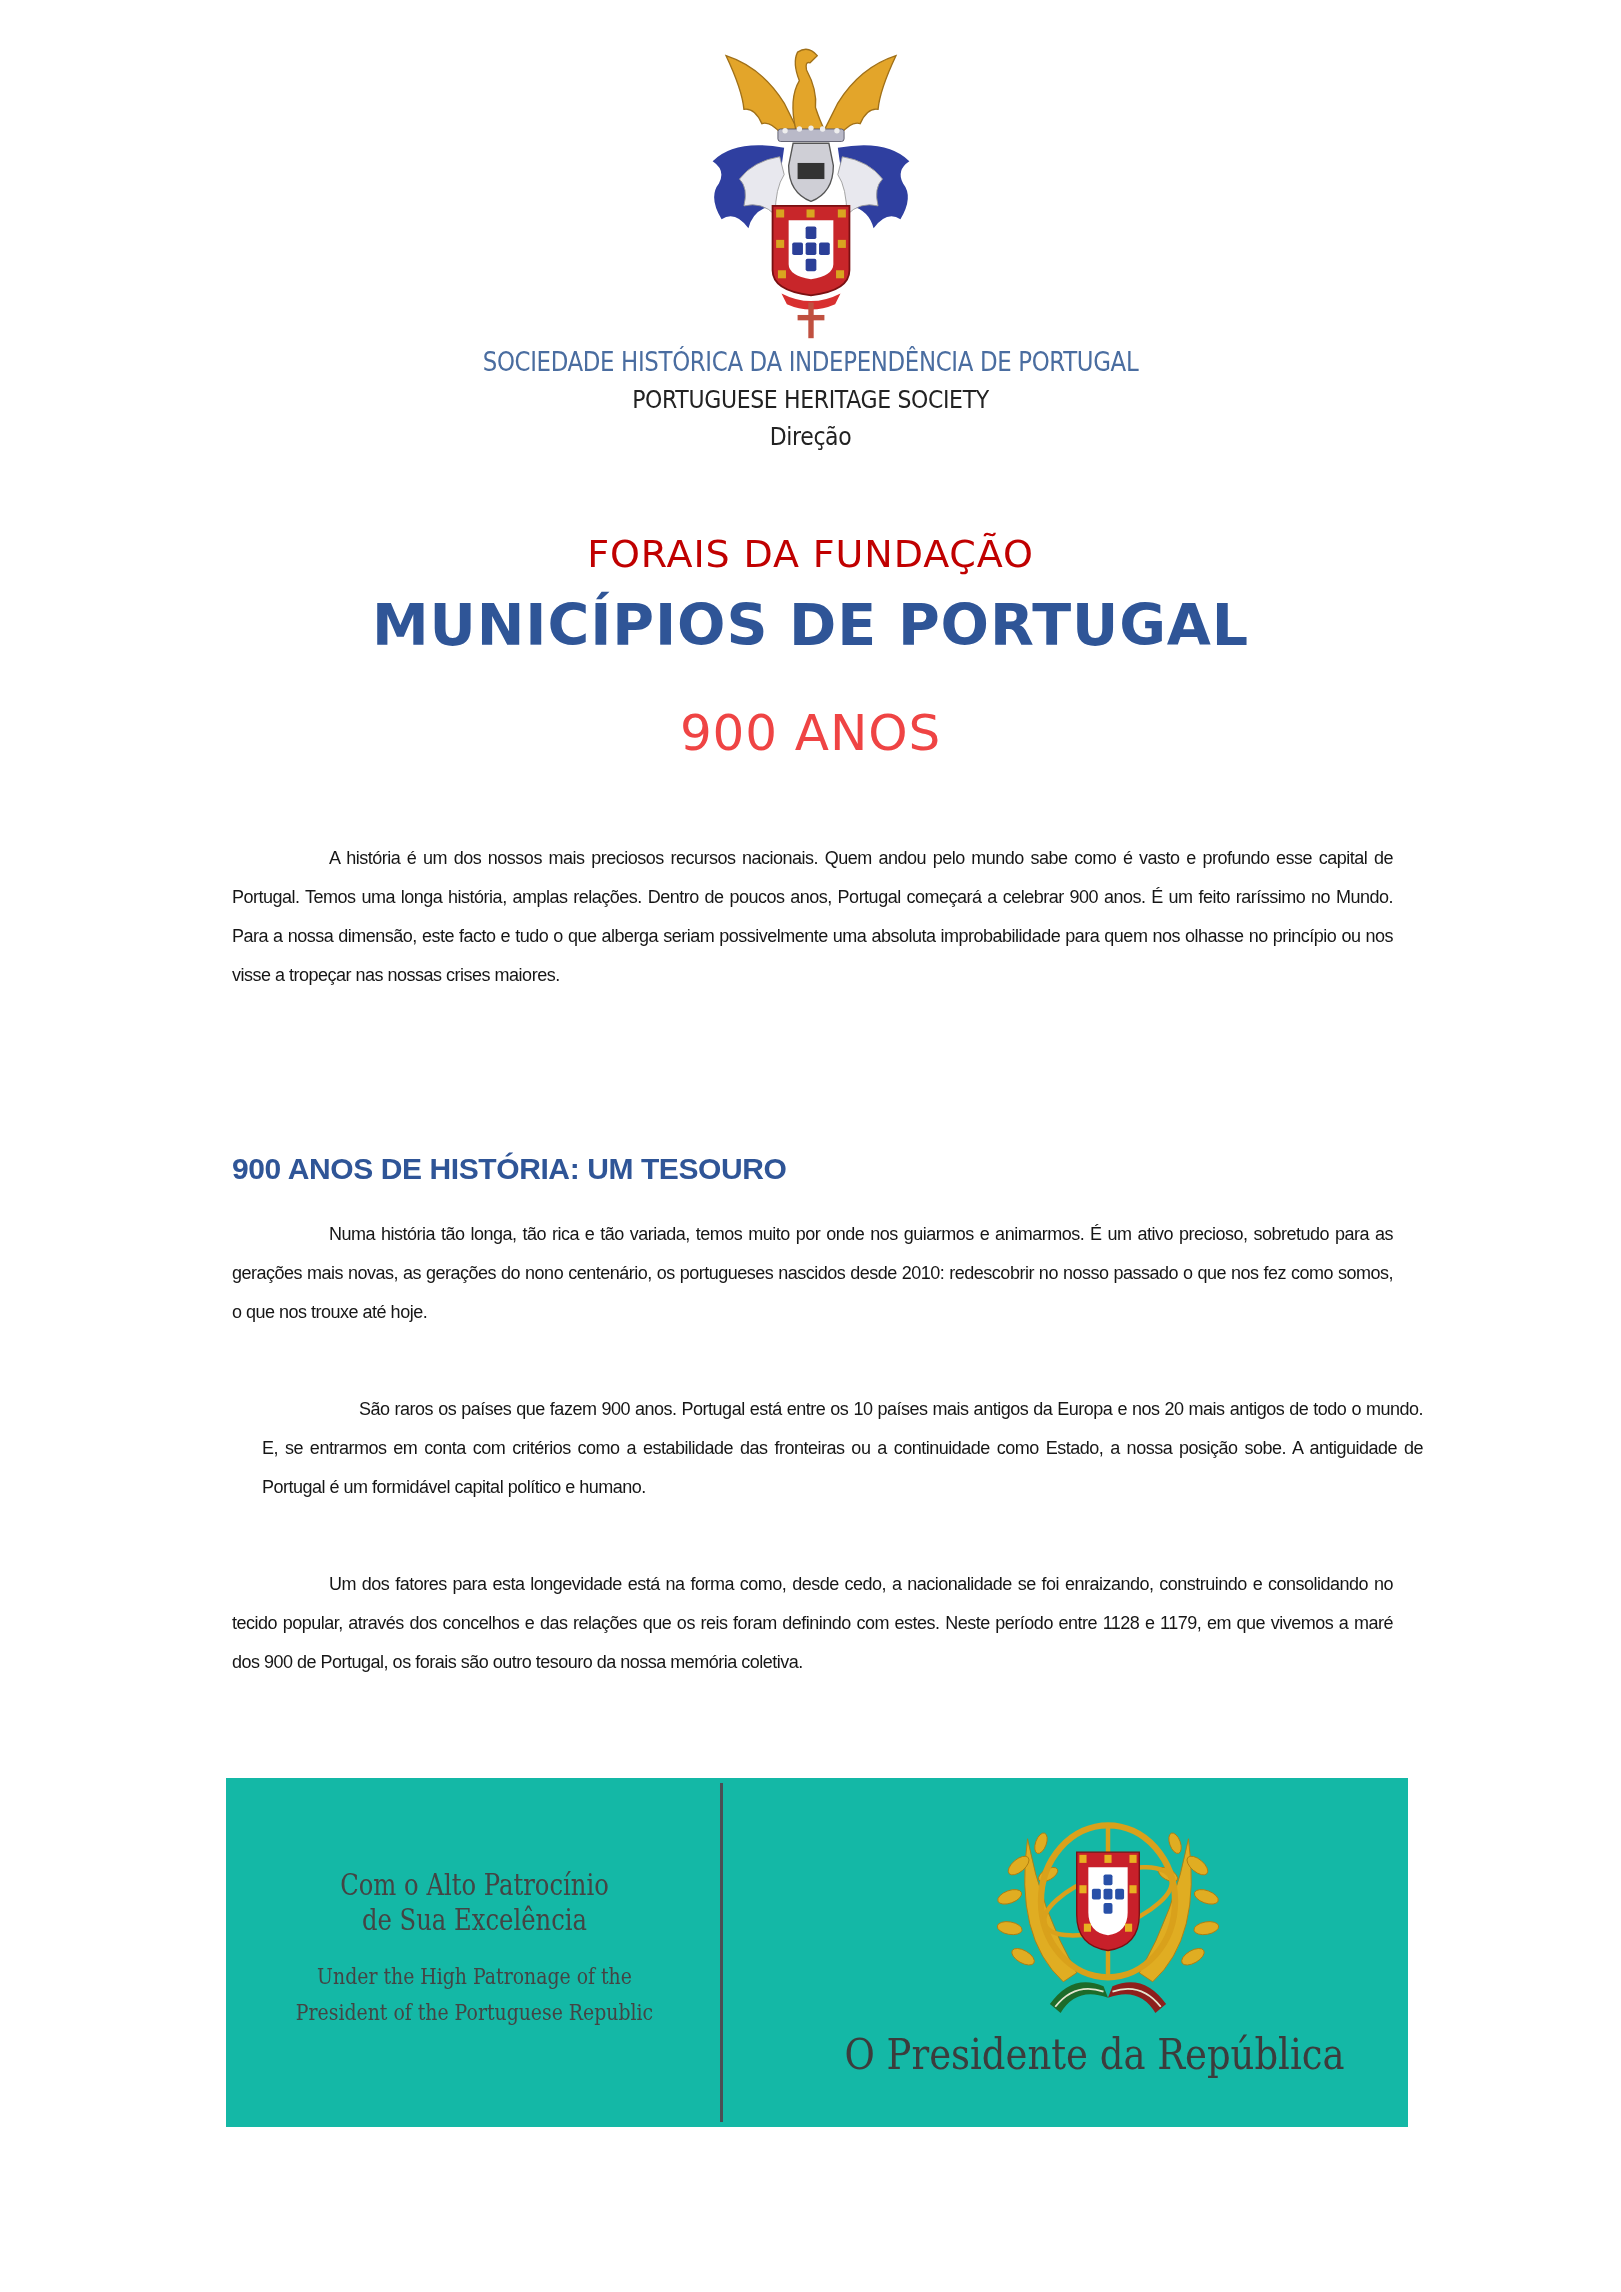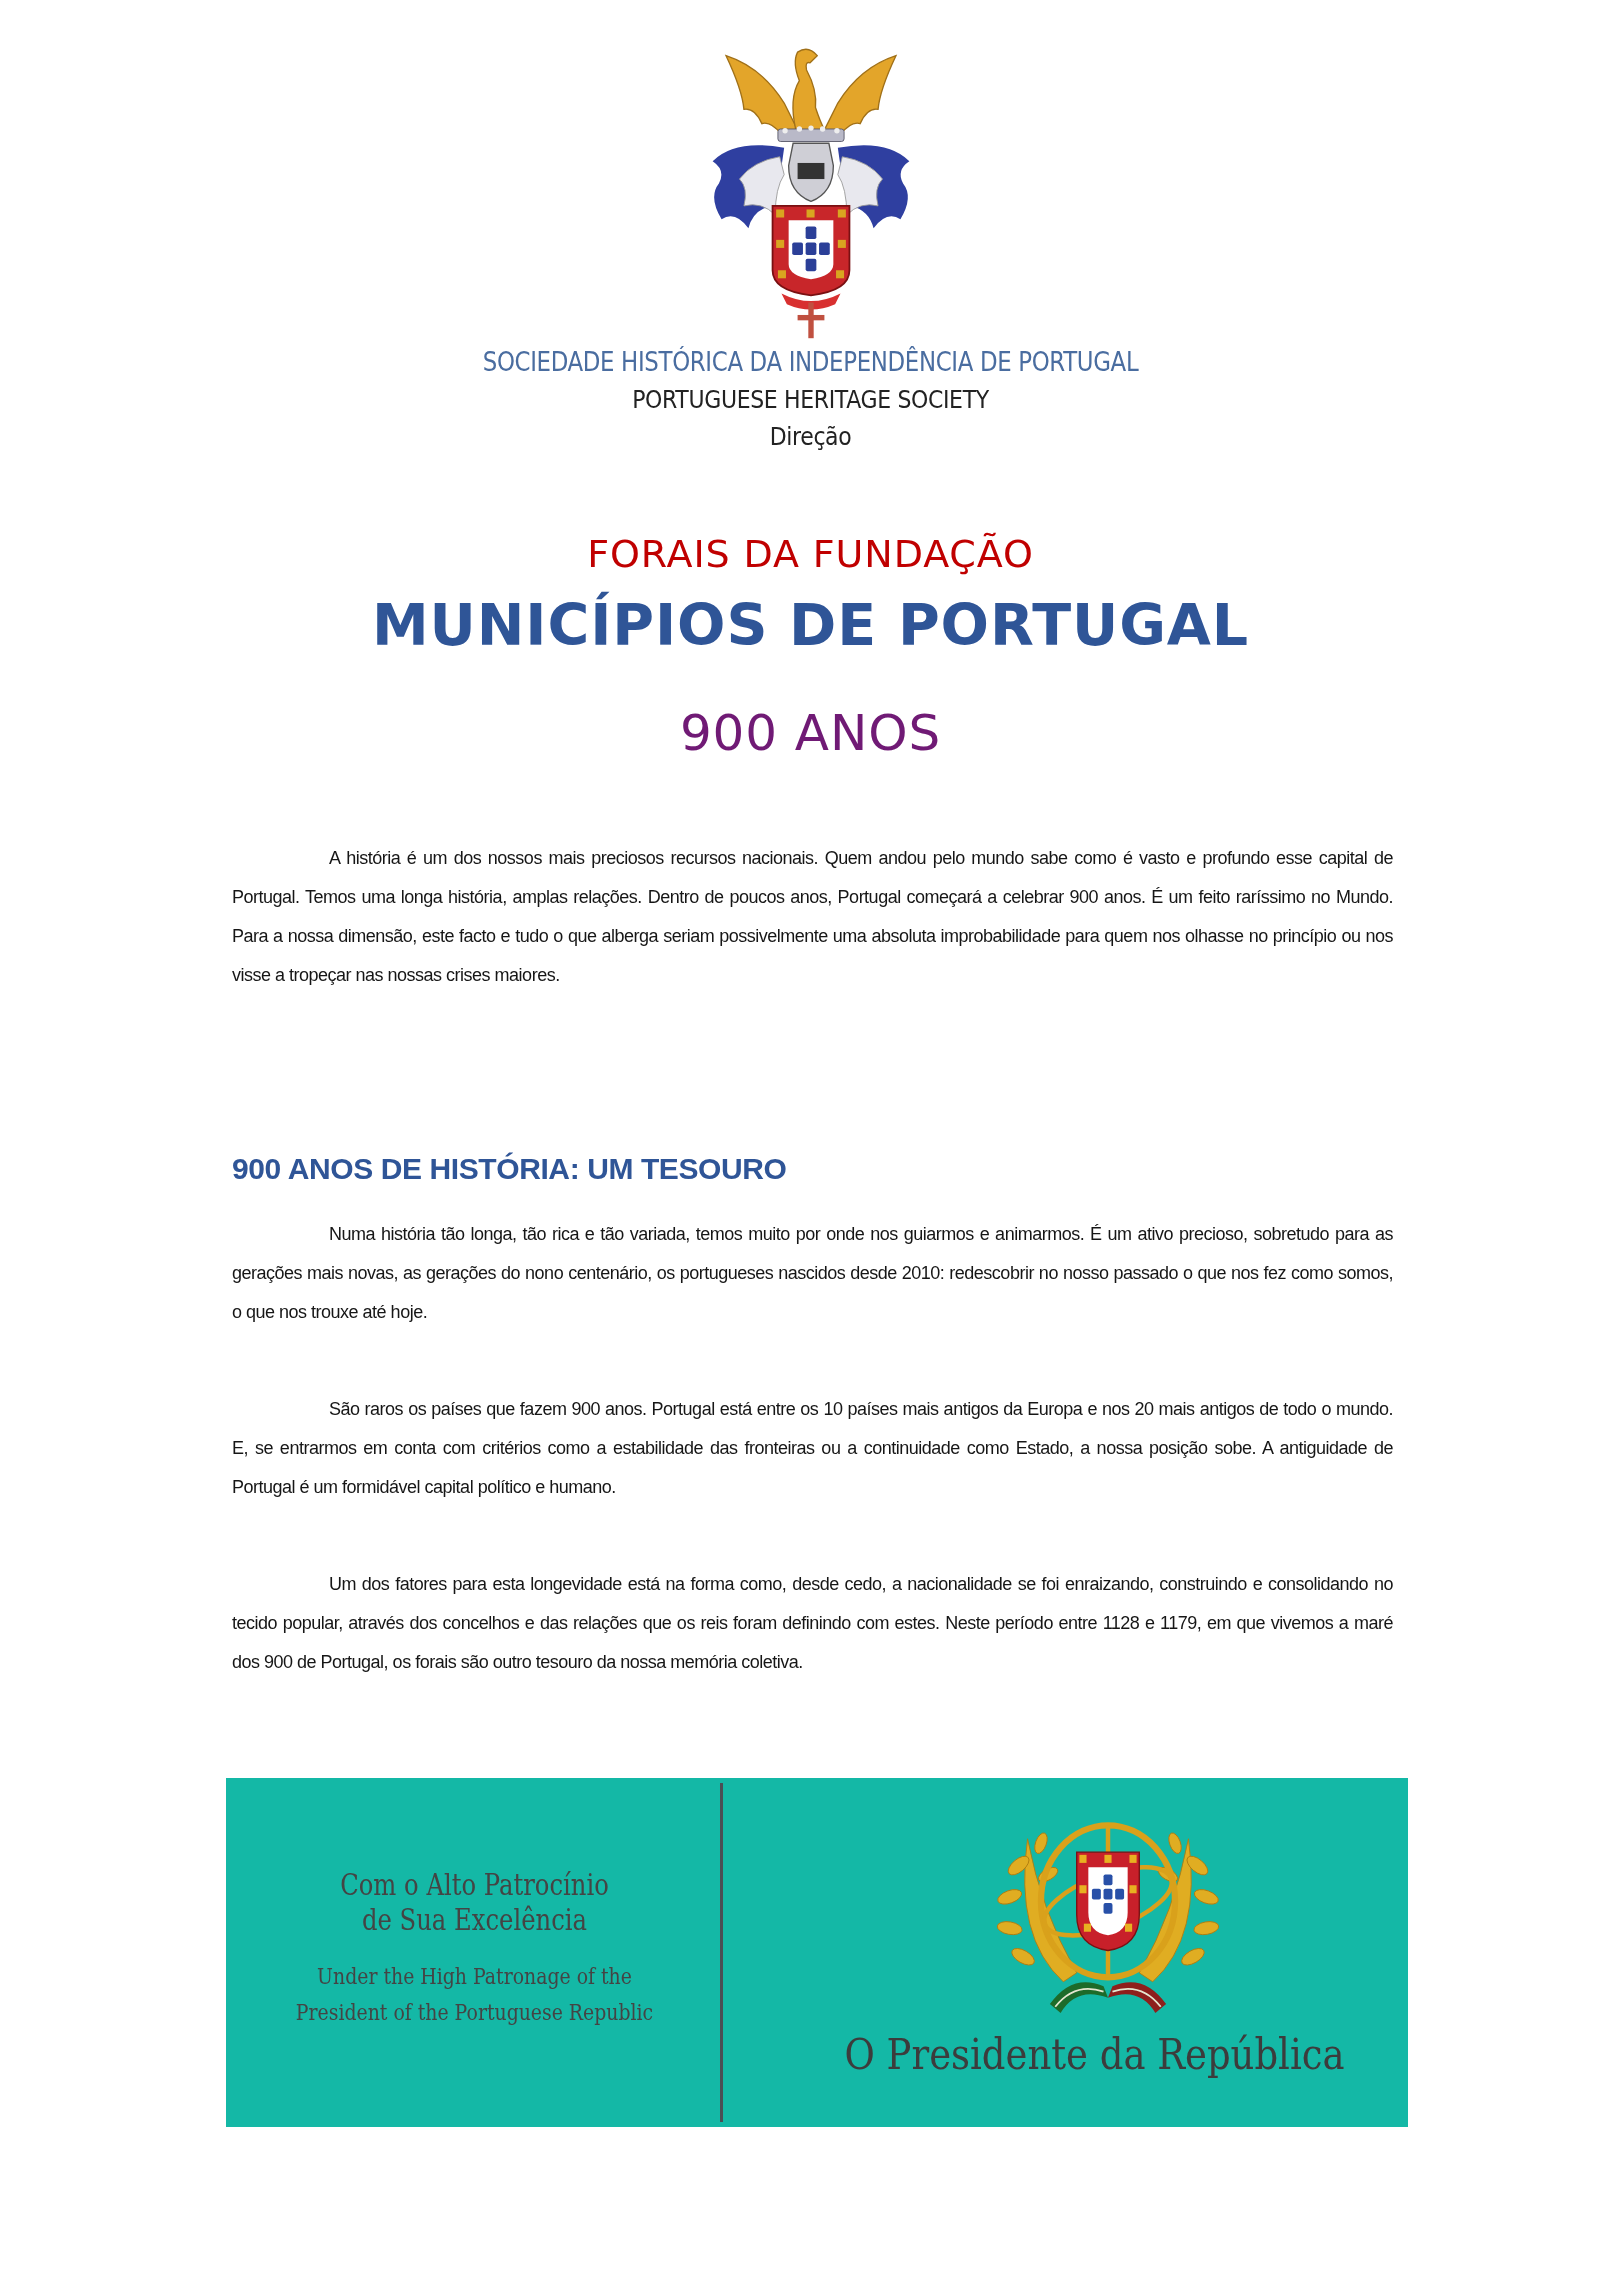--- a/index.html
+++ b/index.html
@@ -43,39 +43,39 @@
     
     .title {
       position: absolute;
       left: 0;
       width: 1621px;
       text-align: center;
       font-family: "DejaVu Sans", sans-serif;
     }
     .title.t1 { top: 532px; font-size: 38px; color: #c00000; letter-spacing: 0.9px; }
     .title.t2 { top: 592px; font-size: 57px; color: #2f5597; font-weight: bold; letter-spacing: 0.9px; }
-    .title.t3 { top: 704px; font-size: 50px; color: #701a75; letter-spacing: 0.9px; }
+    .title.t3 { top: 704px; font-size: 50px; color: #ef4444; letter-spacing: 0.9px; }
 
     
     .body-text {
       position: absolute;
       left: 232px;
       width: 1161px;
       font-family: "Liberation Sans", sans-serif;
       font-size: 18px;
       line-height: 39px;
       color: #161616;
       text-align: justify;
       text-indent: 97px;
       margin: 0;
       letter-spacing: -0.5px;
     }
     .p1 { top: 839px; }
     .p2 { top: 1215px; }
-    .p3 { top: 1390px; }
+    .p3 { top: 1390px; margin-left: 30px; }
     .p4 { top: 1565px; }
 
     .section-heading {
       position: absolute;
       left: 232px;
       top: 1152px;
       font-family: "Liberation Sans", sans-serif;
       font-weight: bold;
       font-size: 30px;
       color: #2f5597;

